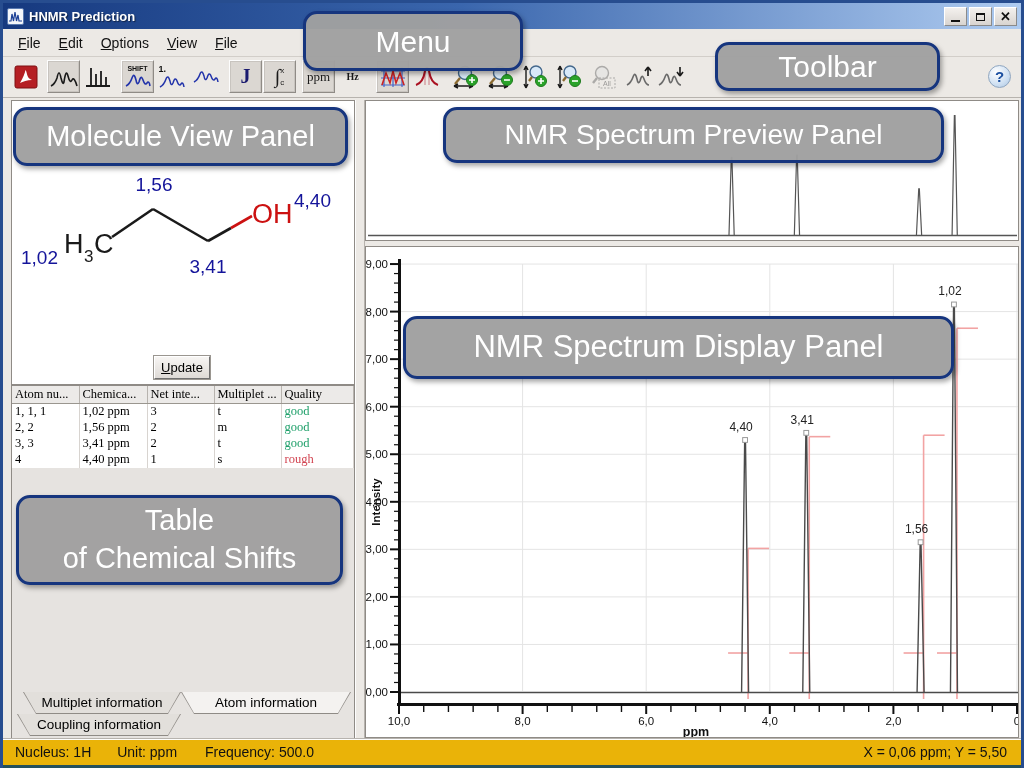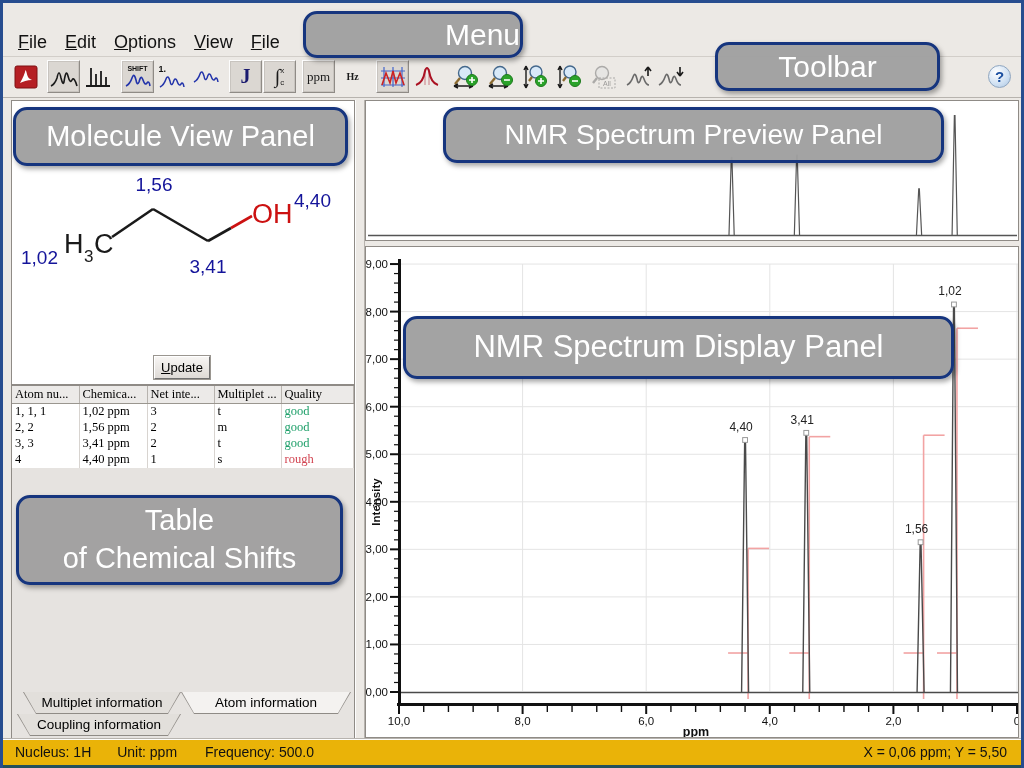--- a/index.html
+++ b/index.html
@@ -19,21 +19,21 @@
   .winbtns{position:absolute;right:4px;top:4px;display:flex;gap:2px;}
   .winbtn{width:23px;height:19px;background:linear-gradient(#f4f1ee,#d8d4d0);
     border:1px solid #8a8a8a;border-top-color:#fff;border-left-color:#fff;
     display:flex;align-items:center;justify-content:center;position:relative;}
   .glyph-min{width:9px;height:2px;background:#111;margin-top:9px;}
   .glyph-max{width:9px;height:8px;border:1px solid #111;border-top-width:2px;}
   .glyph-close{font-size:13px;font-weight:bold;color:#111;line-height:1;}
   
   .menubar{position:absolute;left:0;top:26px;width:1018px;height:28px;background:#ece9e5;
     display:flex;align-items:center;padding-left:6px;border-bottom:1px solid #d2cec9;}
-  .menuitem{display:inline-block;padding:3px 9px;font-size:18px;color:#111;}
+  .menuitem{display:inline-block;padding:3px 9px;font-size:14px;color:#111;}
   .ufl::first-letter{text-decoration:underline;}
   
   .toolbar{position:absolute;left:0;top:54px;width:1018px;height:41px;background:#ece9e5;
     border-bottom:1px solid #b7b3ae;}
   .tbtn{position:absolute;top:3px;width:33px;height:33px;display:flex;align-items:center;justify-content:center;}
   .tbtn.active{background:#dbd7d2;border:1px solid #8f8b86;border-top-color:#fdfdfd;border-left-color:#fdfdfd;
     box-shadow:inset 0 0 0 1px #c8c4bf;}
   .tbtn.disabled{opacity:.55;filter:grayscale(.9);}
   .tb-label{font-size:7px;font-weight:bold;color:#111;line-height:1;}
   .serif{font-family:"Liberation Serif",serif;}
@@ -71,32 +71,51 @@
   .statusbar{position:absolute;left:0;top:735px;width:1018px;height:27px;background:#eab308;
     border-top:1px solid #b7b3ae;box-shadow:inset 0 1px 0 #fdfdfd;
     display:flex;align-items:center;font-size:14px;color:#111;}
   .statusbar .sleft span{margin-left:12px;}
   .statusbar .sright{position:absolute;right:14px;}
   .bottomedge{position:absolute;left:-3px;top:762px;width:1024px;height:6px;background:#24505c;}
   
   .overlay{position:absolute;background:rgba(160,160,160,0.97);border:3px solid #16357e;
     border-radius:14px;color:#fff;display:flex;align-items:center;justify-content:center;
     text-align:center;box-shadow:2px 3px 5px rgba(0,0,0,.35);z-index:50;line-height:1.3;}
-  .ov-menu{left:300px;top:8px;width:220px;height:47px;font-size:30px;justify-content:flex-end;}
+  .ov-menu{left:300px;top:8px;width:220px;height:60px;font-size:30px;}
   .ov-toolbar{left:712px;top:39px;width:225px;height:49px;font-size:30px;}
   .ov-molecule{left:10px;top:104px;width:335px;height:59px;font-size:29px;}
   .ov-preview{left:440px;top:104px;width:501px;height:56px;font-size:28px;}
   .ov-display{left:400px;top:313px;width:551px;height:63px;font-size:31px;}
   .ov-table{left:13px;top:492px;width:327px;height:90px;font-size:29px;}
 </style>
 </head>
 <body>
 
 <div id="window">
 
+  <div class="titlebar">
+    <div class="app-icon">
+      <svg width="13" height="11" viewBox="0 0 13 11">
+          <path d="M0 10 L2 10 3 3 4.5 10 6 1 7.5 10 9 4 10 10 13 10" fill="none" stroke="#1b3f95" stroke-width="1.2"></path>
+        </svg>
+    </div>
+    <div class="titletext">HNMR Prediction</div>
+    <div class="winbtns">
+      <div class="winbtn">
+          <div class="glyph-min"></div>
+        </div>
+      <div class="winbtn">
+          <div class="glyph-max"></div>
+        </div>
+      <div class="winbtn">
+          <span class="glyph-close">✕</span>
+        </div>
+    </div>
+  </div>
 
   <div class="menubar">
     <span class="menuitem ufl">File</span>
     <span class="menuitem ufl">Edit</span>
     <span class="menuitem ufl">Options</span>
     <span class="menuitem ufl">View</span>
     <span class="menuitem ufl">File</span>
   </div>
 
   <div class="toolbar">

